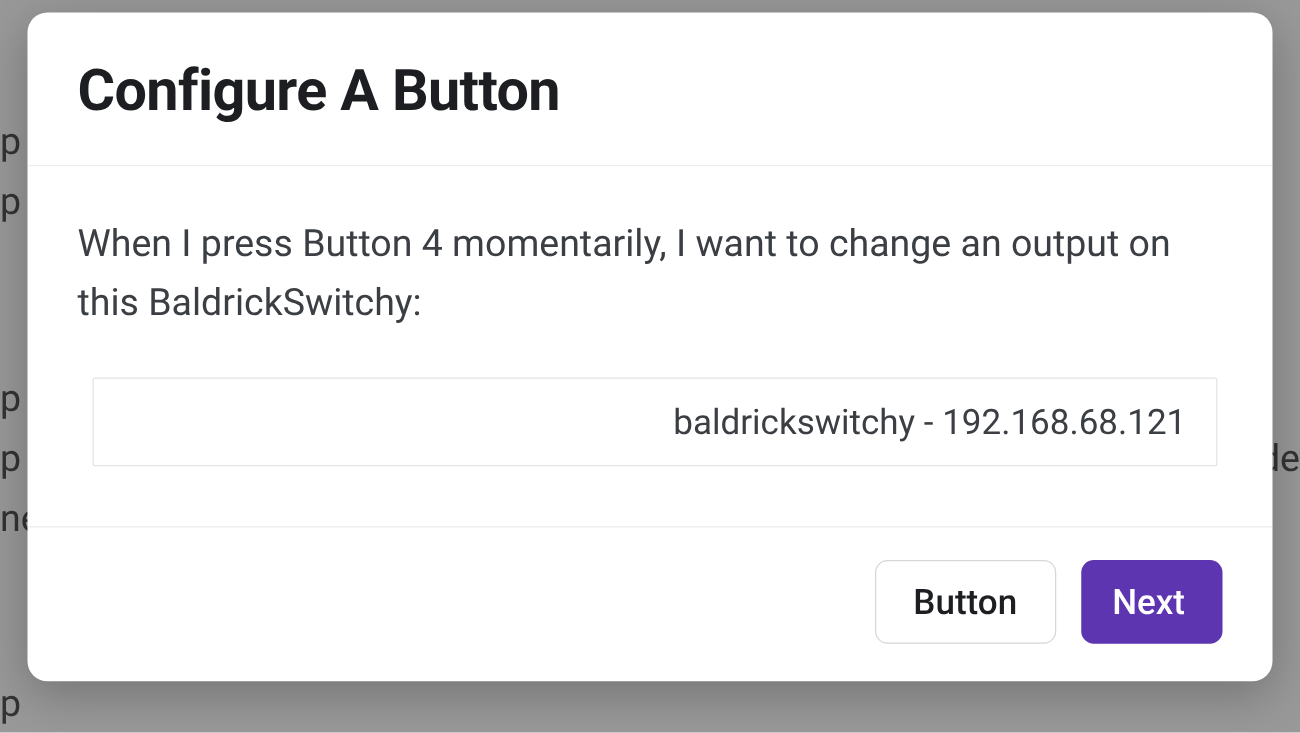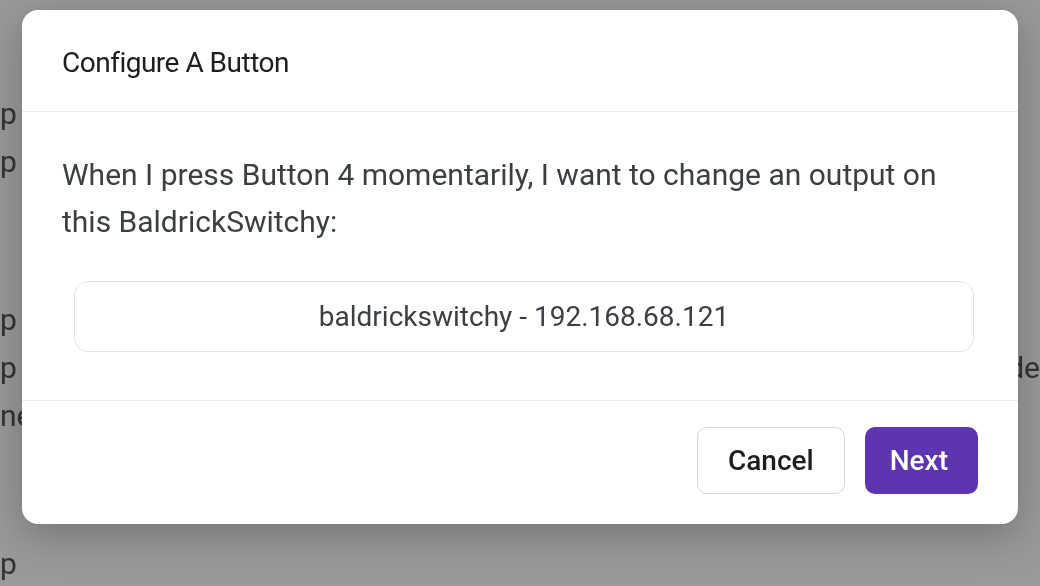--- a/index.html
+++ b/index.html
@@ -41,22 +41,22 @@
       background: #fff;
       border-radius: 16px;
       box-shadow: 0 10px 40px rgba(0,0,0,0.25);
       overflow: hidden;
     }
     .modal-header {
       padding: 36px 40px 32px 40px;
       border-bottom: 1px solid #ecedee;
     }
     .modal-title {
-      font-size: 28px;
-      font-weight: 400;
+      font-size: 46px;
+      font-weight: 700;
       color: #1c1e21;
       letter-spacing: -0.5px;
     }
     .modal-body {
       padding: 40px 40px 48px 40px;
     }
     .modal-prompt {
       font-size: 30px;
       color: #3b3f44;
       line-height: 1.55;
@@ -66,23 +66,23 @@
       margin-left: 12px;
       margin-right: 4px;
     }
     .select-field {
       width: 100%;
       padding: 18px 24px;
       font-size: 28px;
       color: #3b3f44;
       background: #fff;
       border: 1px solid #e1e3e5;
-      border-radius: 14px;
+      border-radius: 2px;
       cursor: pointer;
-      text-align: center;
+      text-align: right;
       font-family: inherit;
     }
     .modal-footer {
       padding: 26px 40px 30px 40px;
       border-top: 1px solid #ecedee;
       display: flex;
       justify-content: flex-end;
       gap: 20px;
     }
     .btn {
@@ -127,16 +127,16 @@
   <div class="modal-header">
     <h1 class="modal-title">Configure A Button</h1>
   </div>
   <div class="modal-body">
     <p class="modal-prompt">When I press Button 4 momentarily, I want to change an output on this BaldrickSwitchy:</p>
     <div class="select-wrapper">
       <button class="select-field">baldrickswitchy - 192.168.68.121</button>
     </div>
   </div>
   <div class="modal-footer">
-    <button class="btn btn-cancel">Cancel</button>
+    <button class="btn btn-cancel">Button</button>
     <button class="btn btn-next">Next</button>
   </div>
 </div>
 
 </body></html>

